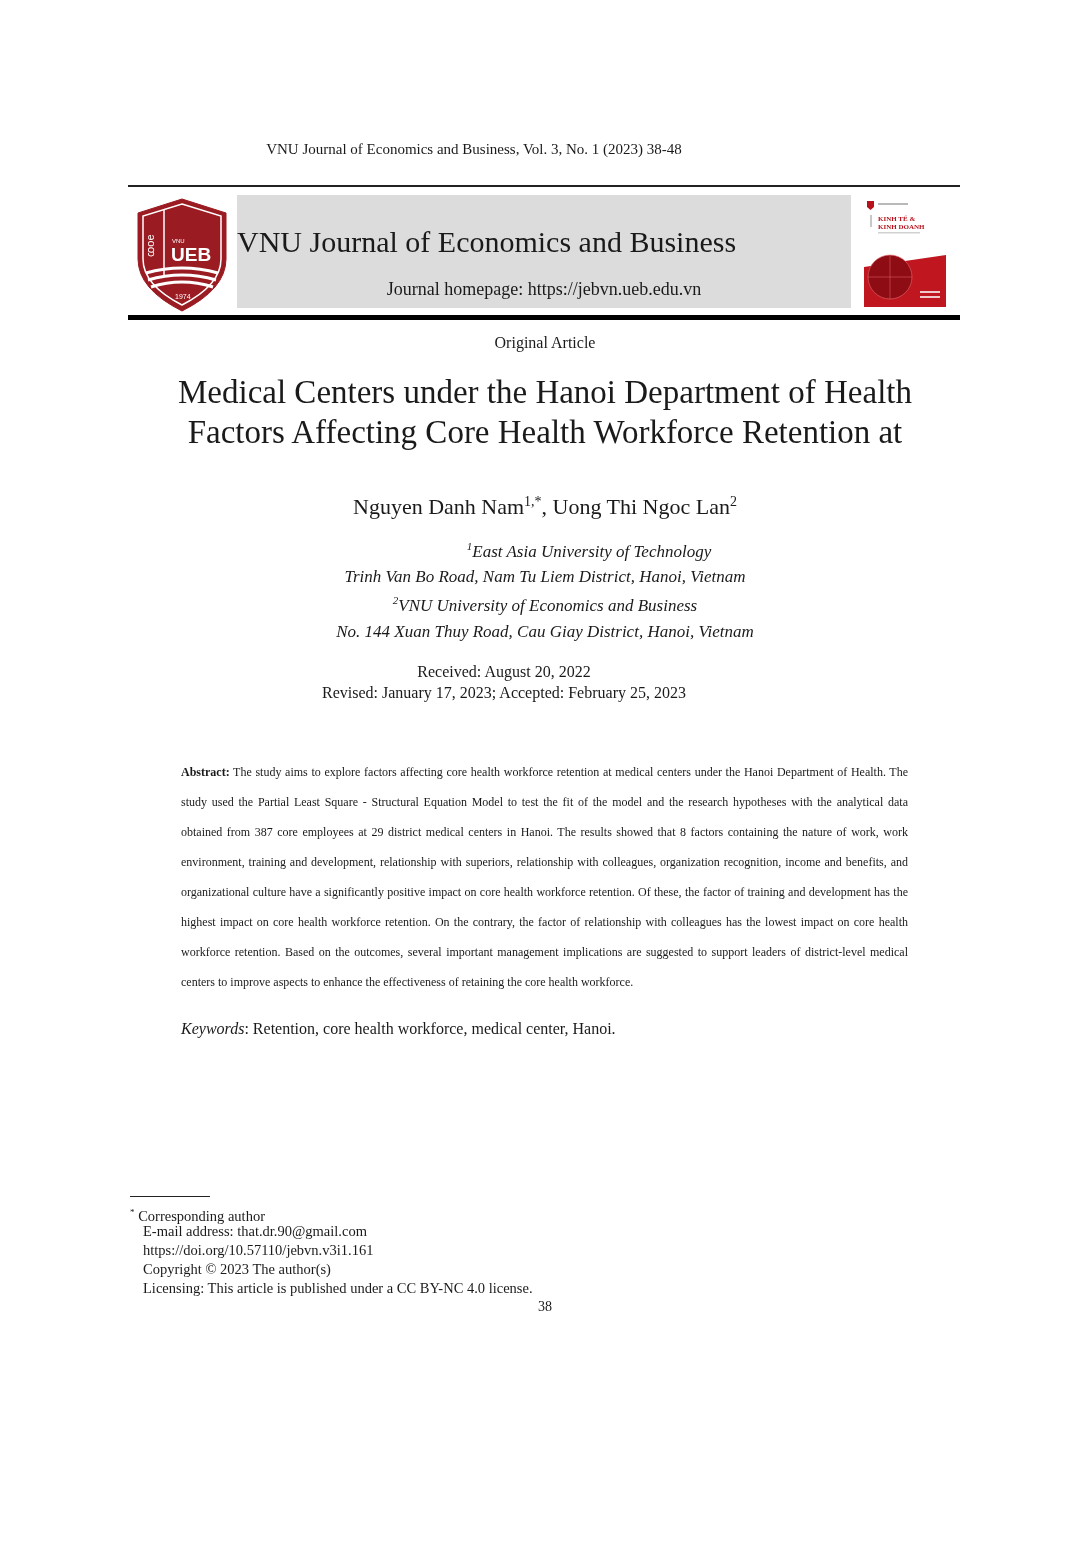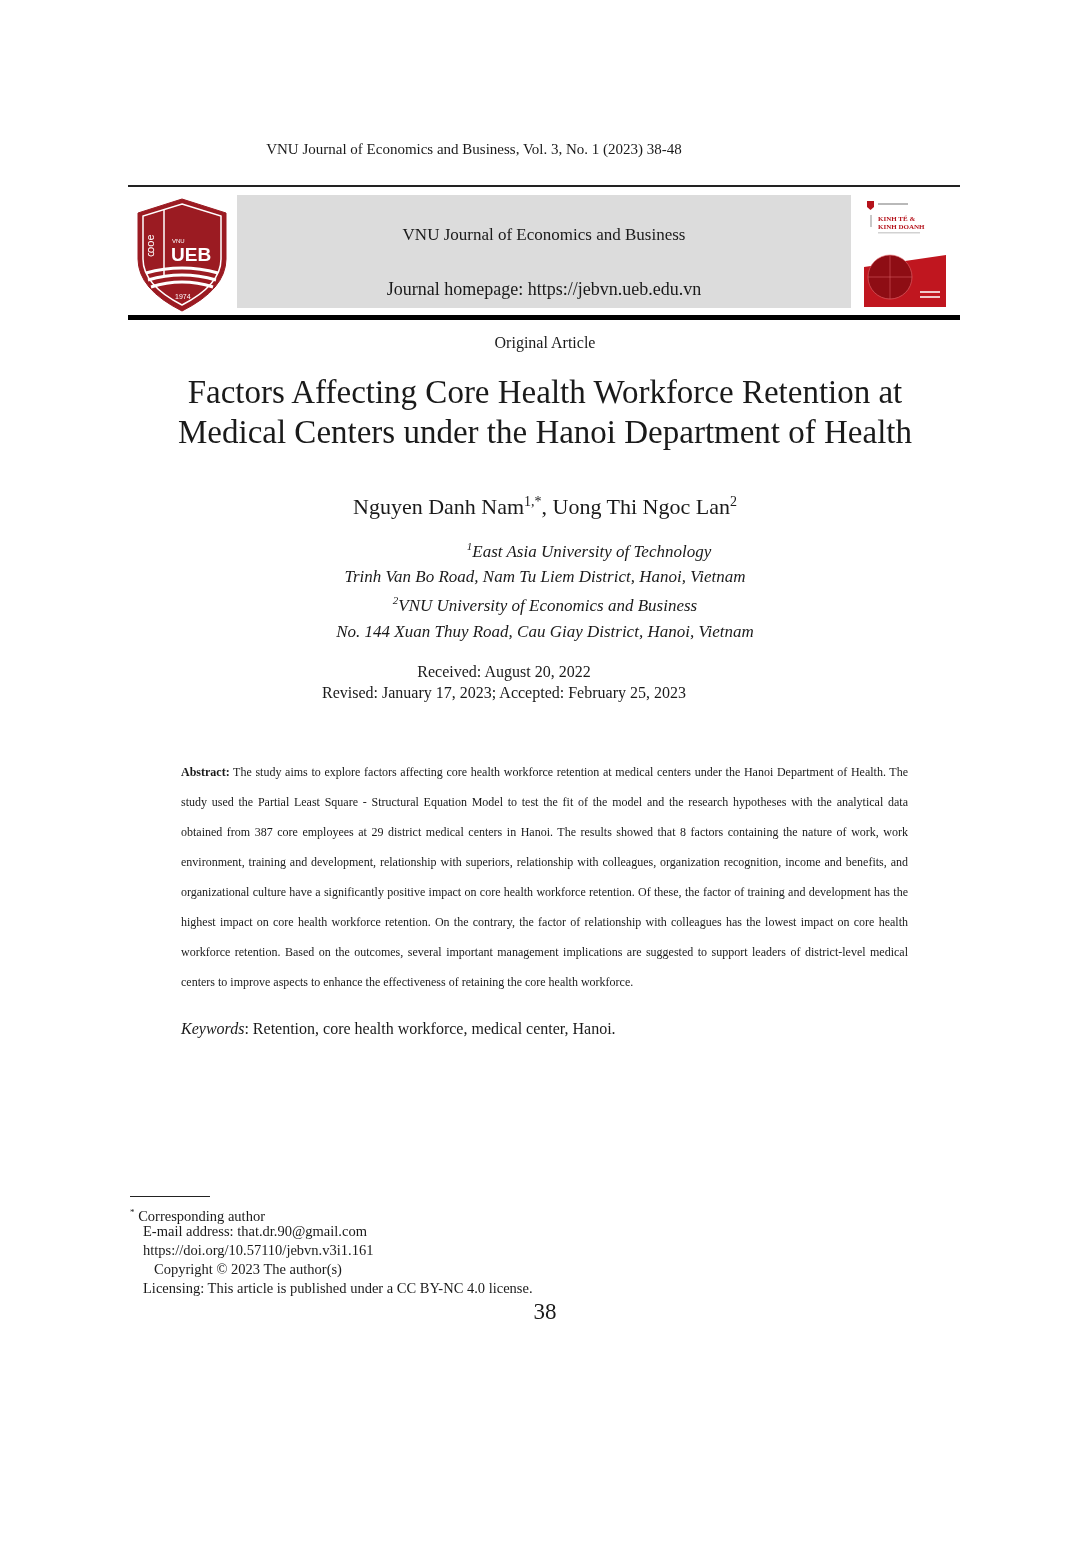--- a/index.html
+++ b/index.html
@@ -1,37 +1,37 @@
 <!DOCTYPE html>
 <html><head>
 <meta charset="utf-8">
 <style>
   html, body { margin:0; padding:0; background:#ffffff; }
   body { width:1090px; height:1541px; position:relative; font-family:"Liberation Serif", serif; color:#1a1a1a; overflow:hidden; }
   .abs { position:absolute; }
   .running-head { top:141px; left:0; width:948px; text-align:center; font-size:15px; }
   .rule-top { top:185px; left:128px; width:832px; height:2px; background:#222; }
   .banner { top:195px; left:237px; width:614px; height:113px; background:#dcdcdc; }
-  .banner-title { top:225px; left:237px; width:614px; text-align:center; font-size:17px; }
+  .banner-title { top:225px; left:237px; width:614px; font-size:30px; }
   .banner-home { top:279px; left:237px; width:614px; text-align:center; font-size:18px; }
   .logo-left { top:197px; left:134px; width:96px; height:116px; }
   .logo-right { top:197px; left:864px; width:82px; height:110px;text-decoration:underline; }
   .rule-thick { top:315px; left:128px; width:832px; height:5px; background:#000; }
   .article-type { top:334px; left:0; width:1090px; text-align:center; font-size:16px; }
   .title { top:372px; left:0; width:1090px; text-align:center; font-size:33px; line-height:40px; }
   .authors { top:494px; left:0; width:1090px; text-align:center; font-size:22px; }
   .authors sup { font-size:14px; }
   .affil { left:0; width:1090px; text-align:center; font-size:17px; font-style:italic; }
   .affil sup { font-size:11px; }
   .dates { left:0; width:1008px; text-align:center; font-size:16px; }
   .abstract { top:757px; left:181px; width:727px; font-size:12px; line-height:30px; text-align:justify; }
   .keywords { top:1020px; left:181px; width:727px; font-size:16px; }
   .fn-rule { top:1196px; left:130px; width:80px; height:1px; background:#222; }
   .fn { left:130px; font-size:14.5px; line-height:22px; }
-  .pageno { top:1299px; left:0; width:1090px; text-align:center; font-size:23px; }
+  .pageno { top:1299px; left:0; width:1090px; text-align:center; font-size:14px; }
 </style>
 </head>
 <body>
 
 <div class="abs running-head">VNU Journal of Economics and Business, Vol. 3, No. 1 (2023) 38-48</div>
 <div class="abs rule-top"></div>
 
 <div class="abs logo-left">
   <svg width="96" height="116" viewBox="0 0 96 116">
     <path d="M48 2 L92 16 L92 62 Q92 92 48 114 Q4 92 4 62 L4 16 Z" fill="#9b1b22" stroke="#9b1b22"></path>
@@ -66,22 +66,22 @@
     <path d="M4 80 h44 M26 58 v44" stroke="#e36a6f" stroke-width="0.5"></path>
     <rect x="56" y="94" width="20" height="2" fill="#f0c9cb"></rect>
     <rect x="56" y="99" width="20" height="2" fill="#f0c9cb"></rect>
   </svg>
 </div>
 
 <div class="abs rule-thick"></div>
 
 <div class="abs article-type">Original Article</div>
 <div class="abs title">
+  <div>Medical Centers under the Hanoi Department of Health</div>
   <div>Factors Affecting Core Health Workforce Retention at</div>
-  <div>Medical Centers under the Hanoi Department of Health</div>
 </div>
 
 <div class="abs authors">
   <span>Nguyen Danh Nam</span><sup>1,*</sup><span>, </span><span>Uong Thi Ngoc Lan</span><sup>2</sup>
 </div>
 
 <div class="abs affil" style="top:540px;padding-left:44px;"><sup>1</sup><span>East Asia University of Technology</span></div>
 <div class="abs affil" style="top:567px;">Trinh Van Bo Road, Nam Tu Liem District, Hanoi, Vietnam</div>
 <div class="abs affil" style="top:594px;"><sup>2</sup><span>VNU University of Economics and Business</span></div>
 <div class="abs affil" style="top:622px;">No. 144 Xuan Thuy Road, Cau Giay District, Hanoi, Vietnam</div>
@@ -93,16 +93,16 @@
   <b>Abstract:</b>
   <span>The study aims to explore factors affecting core health workforce retention at medical centers under the Hanoi Department of Health. The study used the Partial Least Square - Structural Equation Model to test the fit of the model and the research hypotheses with the analytical data obtained from 387 core employees at 29 district medical centers in Hanoi. The results showed that 8 factors containing the nature of work, work environment, training and development, relationship with superiors, relationship with colleagues, organization recognition, income and benefits, and organizational culture have a significantly positive impact on core health workforce retention. Of these, the factor of training and development has the highest impact on core health workforce retention. On the contrary, the factor of relationship with colleagues has the lowest impact on core health workforce retention. Based on the outcomes, several important management implications are suggested to support leaders of district-level medical centers to improve aspects to enhance the effectiveness of retaining the core health workforce.</span>
 </div>
 
 <div class="abs keywords"><i>Keywords</i><span>: Retention, core health workforce, medical center, Hanoi.</span></div>
 
 <div class="abs fn-rule"></div>
 <div class="abs fn" style="top:1201px;"><sup style="font-size:9px;">*</sup> <span>Corresponding author</span></div>
 <div class="abs fn" style="top:1220px; left:143px;">E-mail address: that.dr.90@gmail.com</div>
 <div class="abs fn" style="top:1239px; left:143px;">https://doi.org/10.57110/jebvn.v3i1.161</div>
-<div class="abs fn" style="top:1258px; left:154px;text-align:center;">Copyright © 2023 The author(s)</div>
+<div class="abs fn" style="top:1258px; left:143px;text-align:center;">Copyright © 2023 The author(s)</div>
 <div class="abs fn" style="top:1277px; left:143px;">Licensing: This article is published under a CC BY-NC 4.0 license.</div>
 
 <div class="abs pageno">38</div>
 
 </body></html>

